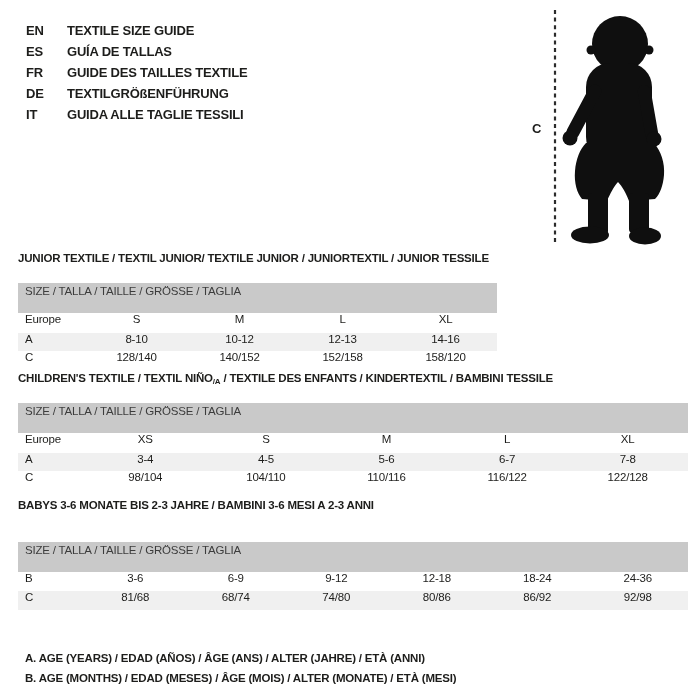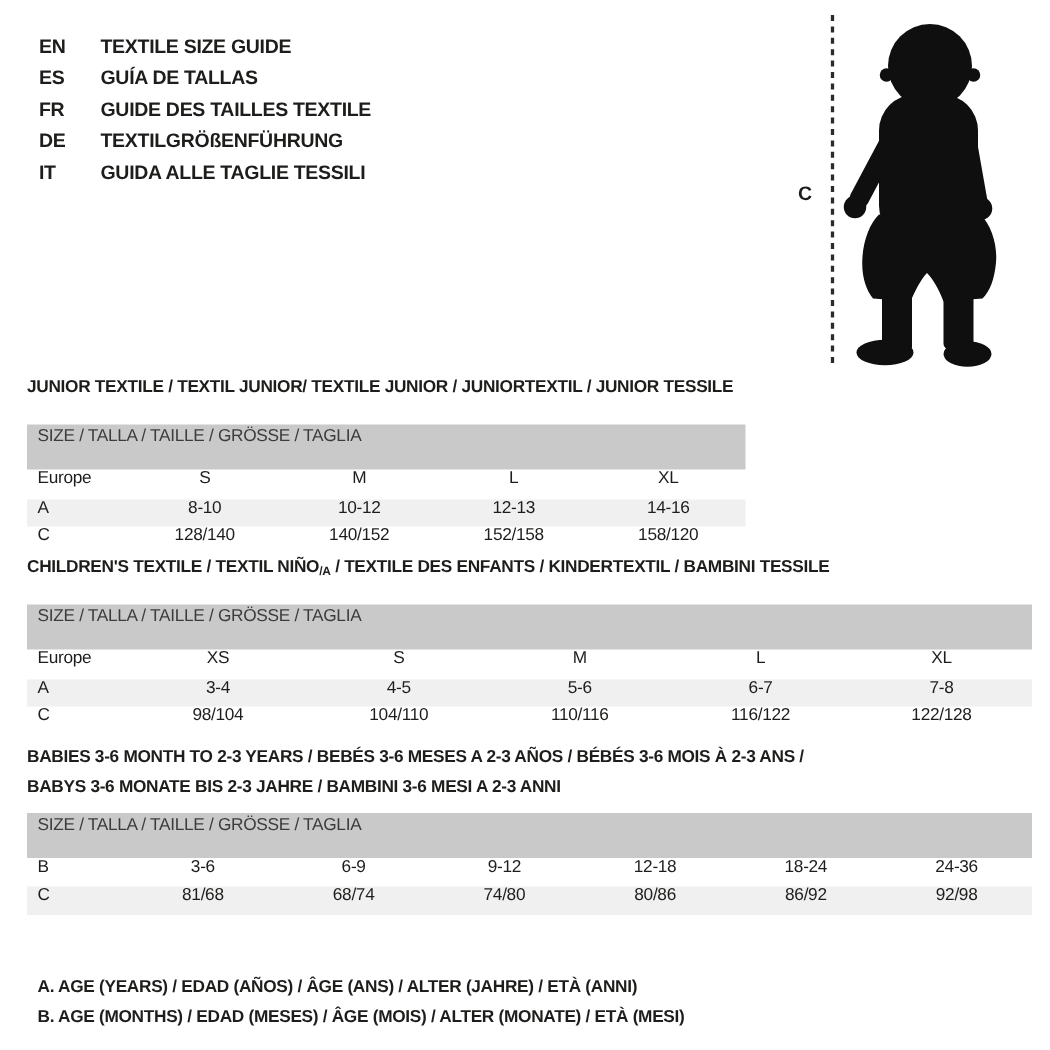--- a/index.html
+++ b/index.html
@@ -168,21 +168,20 @@
     <span class="row-label">C</span>
     <span class="cell">98/104</span>
     <span class="cell">104/110</span>
     <span class="cell">110/116</span>
     <span class="cell">116/122</span>
     <span class="cell">122/128</span>
   </div>
 </div>
 
 <div class="section-title title-babies">
-  <div>BABIES 3-6 MONTH TO 2-3 YEARS / BEBÉS 3-6 MESES A 2-3 AÑOS / BÉBÉS 3-6 MOIS À 2-3 ANS /</div>
   <div>BABYS 3-6 MONATE BIS 2-3 JAHRE / BAMBINI 3-6 MESI A 2-3 ANNI</div>
 </div>
 
 <div class="size-table t-babies">
   <div class="size-bar">SIZE / TALLA / TAILLE / GRÖSSE / TAGLIA</div>
   <div class="t-row h19">
     <span class="row-label">B</span>
     <span class="cell">3-6</span>
     <span class="cell">6-9</span>
     <span class="cell">9-12</span>

